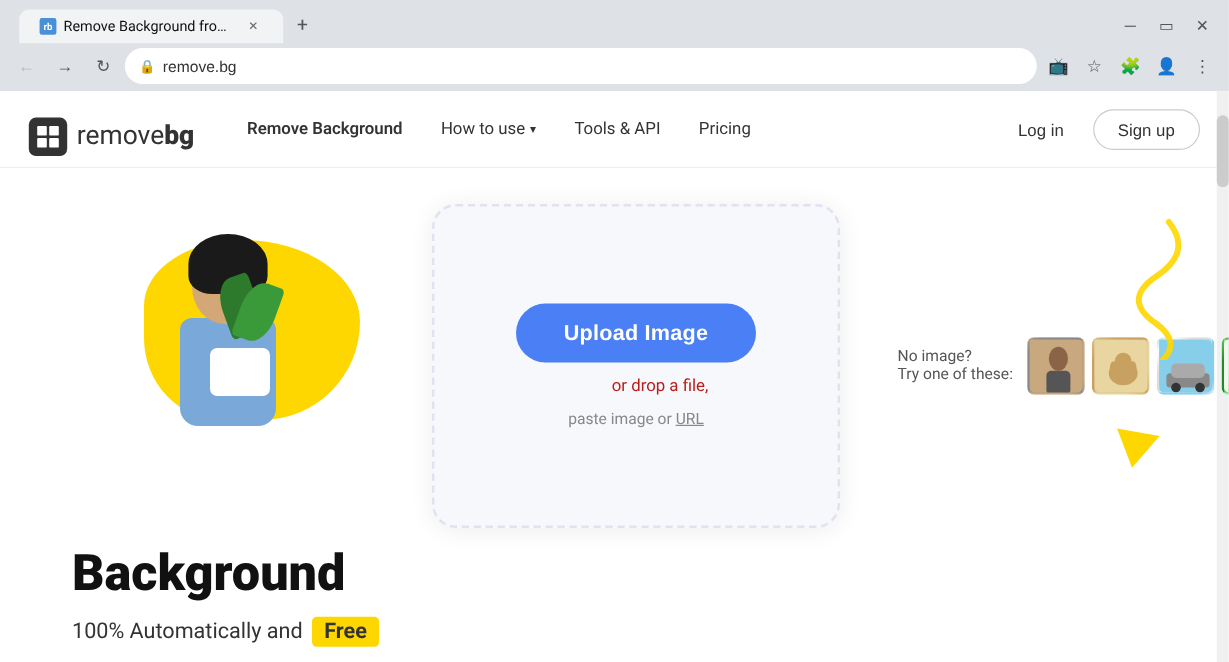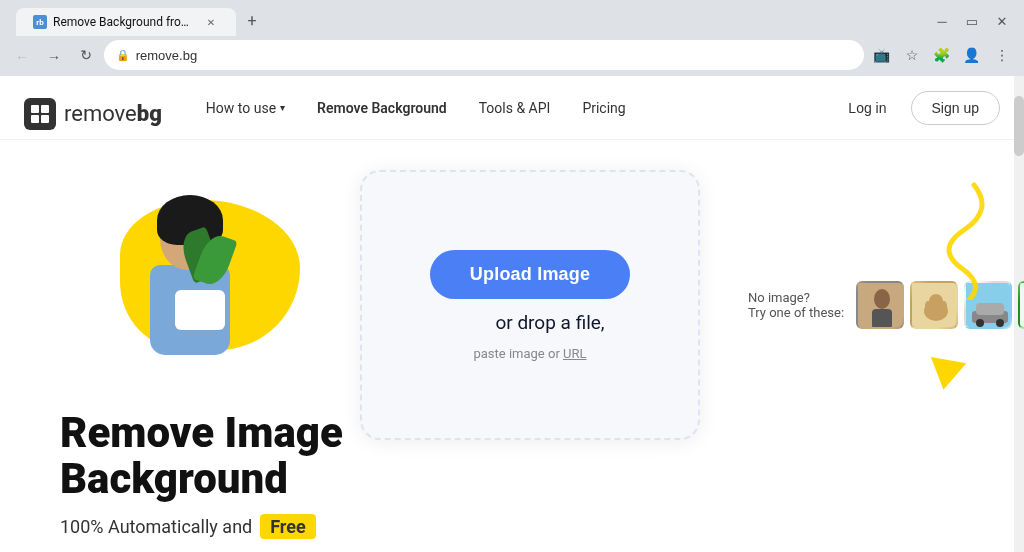--- a/index.html
+++ b/index.html
@@ -399,22 +399,22 @@
       color: white;
       border: none;
       border-radius: 30px;
       font-size: 18px;
       font-weight: 600;
       cursor: pointer;
       letter-spacing: 0.2px;
     }
 
     .drop-text {
-      font-size: 19px;
-      color: #0f172a;
+      font-size: 14px;
+      color: #b91c1c;
       margin-left: 40px;
     }
     .paste-text {
       font-size: 13px;
       color: #888;
     }
     .paste-text a {
       color: #888;
       text-decoration: underline;
     }
@@ -547,25 +547,25 @@
           <rect x="12" y="2" width="8" height="8" fill="white" rx="1"></rect>
           <rect x="2" y="12" width="8" height="8" fill="white" rx="1"></rect>
           <rect x="12" y="12" width="8" height="8" fill="white" rx="1"></rect>
         </svg>
       </div>
       <span class="logo-text">
         <span style="font-weight:400;">remove</span><span style="font-weight:900;">bg</span>
       </span>
     </a>
     <div class="nav-links">
+      <a class="nav-link active">Remove Background</a>
       <a class="nav-link">
         <span>How to use</span>
         <span style="font-size:10px;">▾</span>
       </a>
-      <a class="nav-link active">Remove Background</a>
       <a class="nav-link">Tools &amp; API</a>
       <a class="nav-link">Pricing</a>
     </div>
     <div class="nav-right">
       <button class="btn-login">Log in</button>
       <button class="btn-signup">Sign up</button>
     </div>
   </nav>
 
   <section class="hero">
@@ -590,21 +590,21 @@
               <div class="leaf leaf1"></div>
               <div class="leaf leaf2"></div>
             </div>
             <div class="plant-pot"></div>
           </div>
         </div>
       </div>
 
       <div class="hero-text">
         <h1 class="hero-title">
-          <span>Remove Image</span><br>
+          <br>
           <span>Background</span>
         </h1>
         <div class="hero-subtitle">
           <span>100% Automatically and</span>
           <span class="free-badge">Free</span>
         </div>
       </div>
     </div>
 
     <div class="hero-right">

